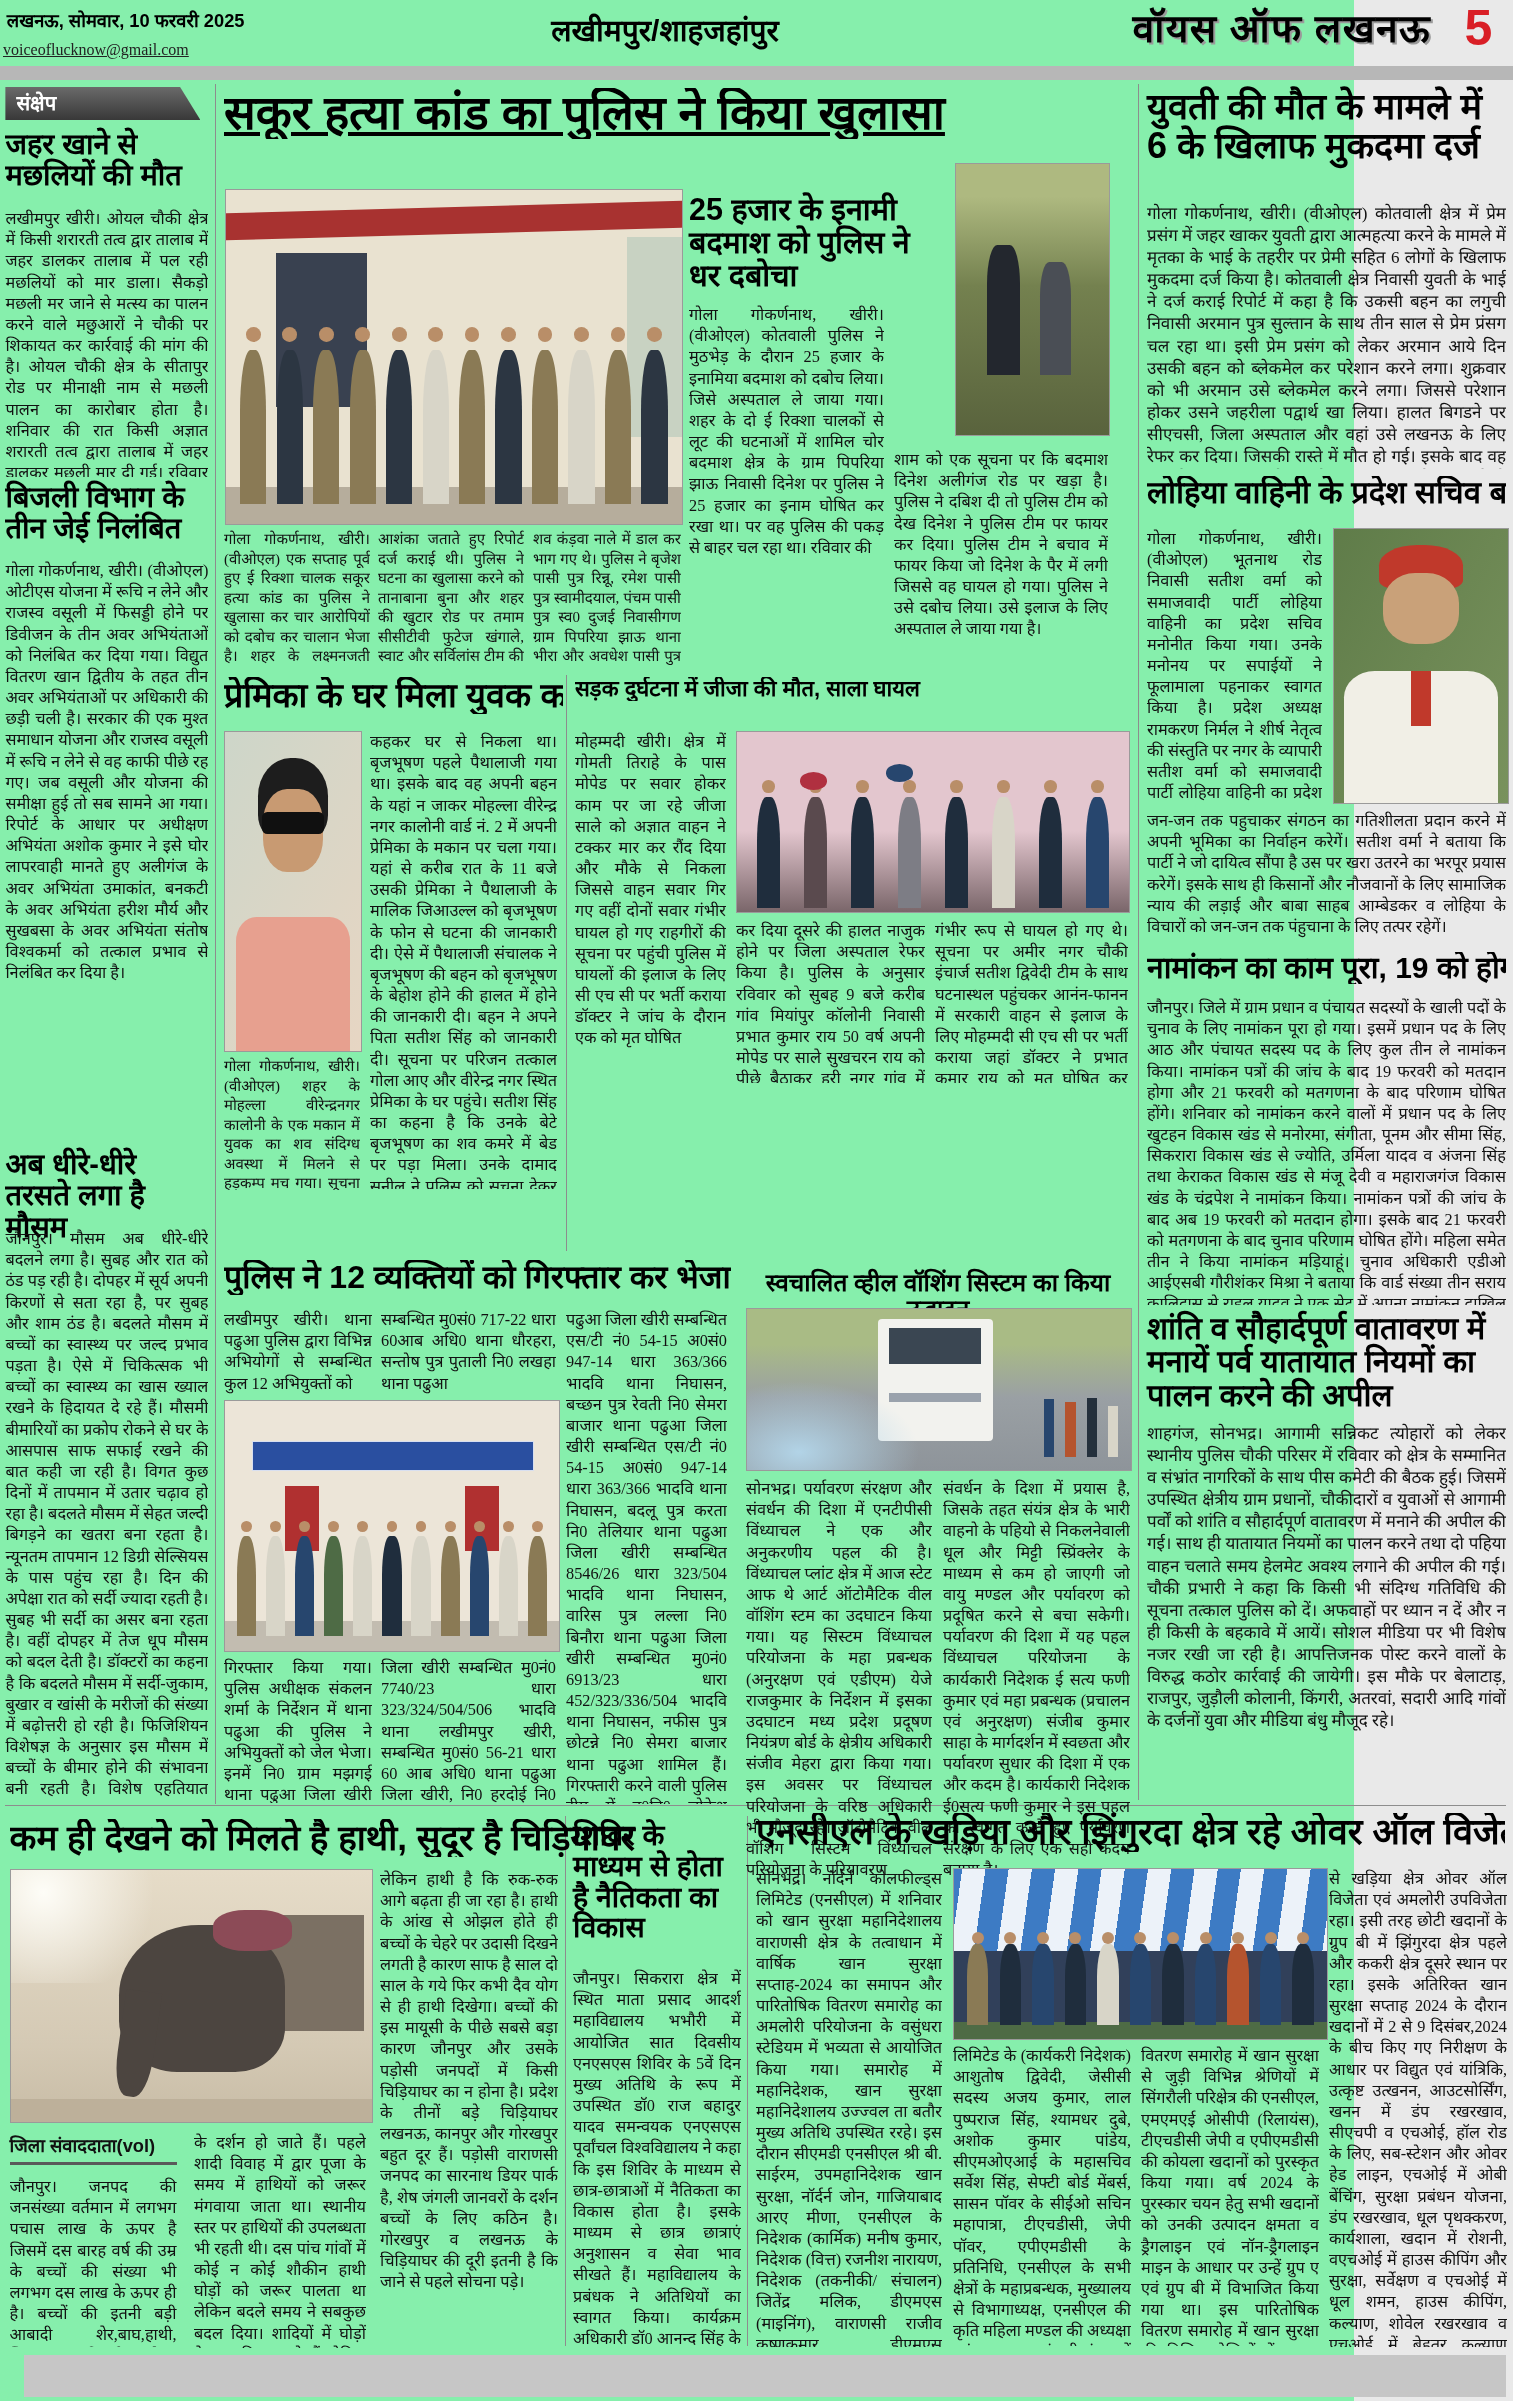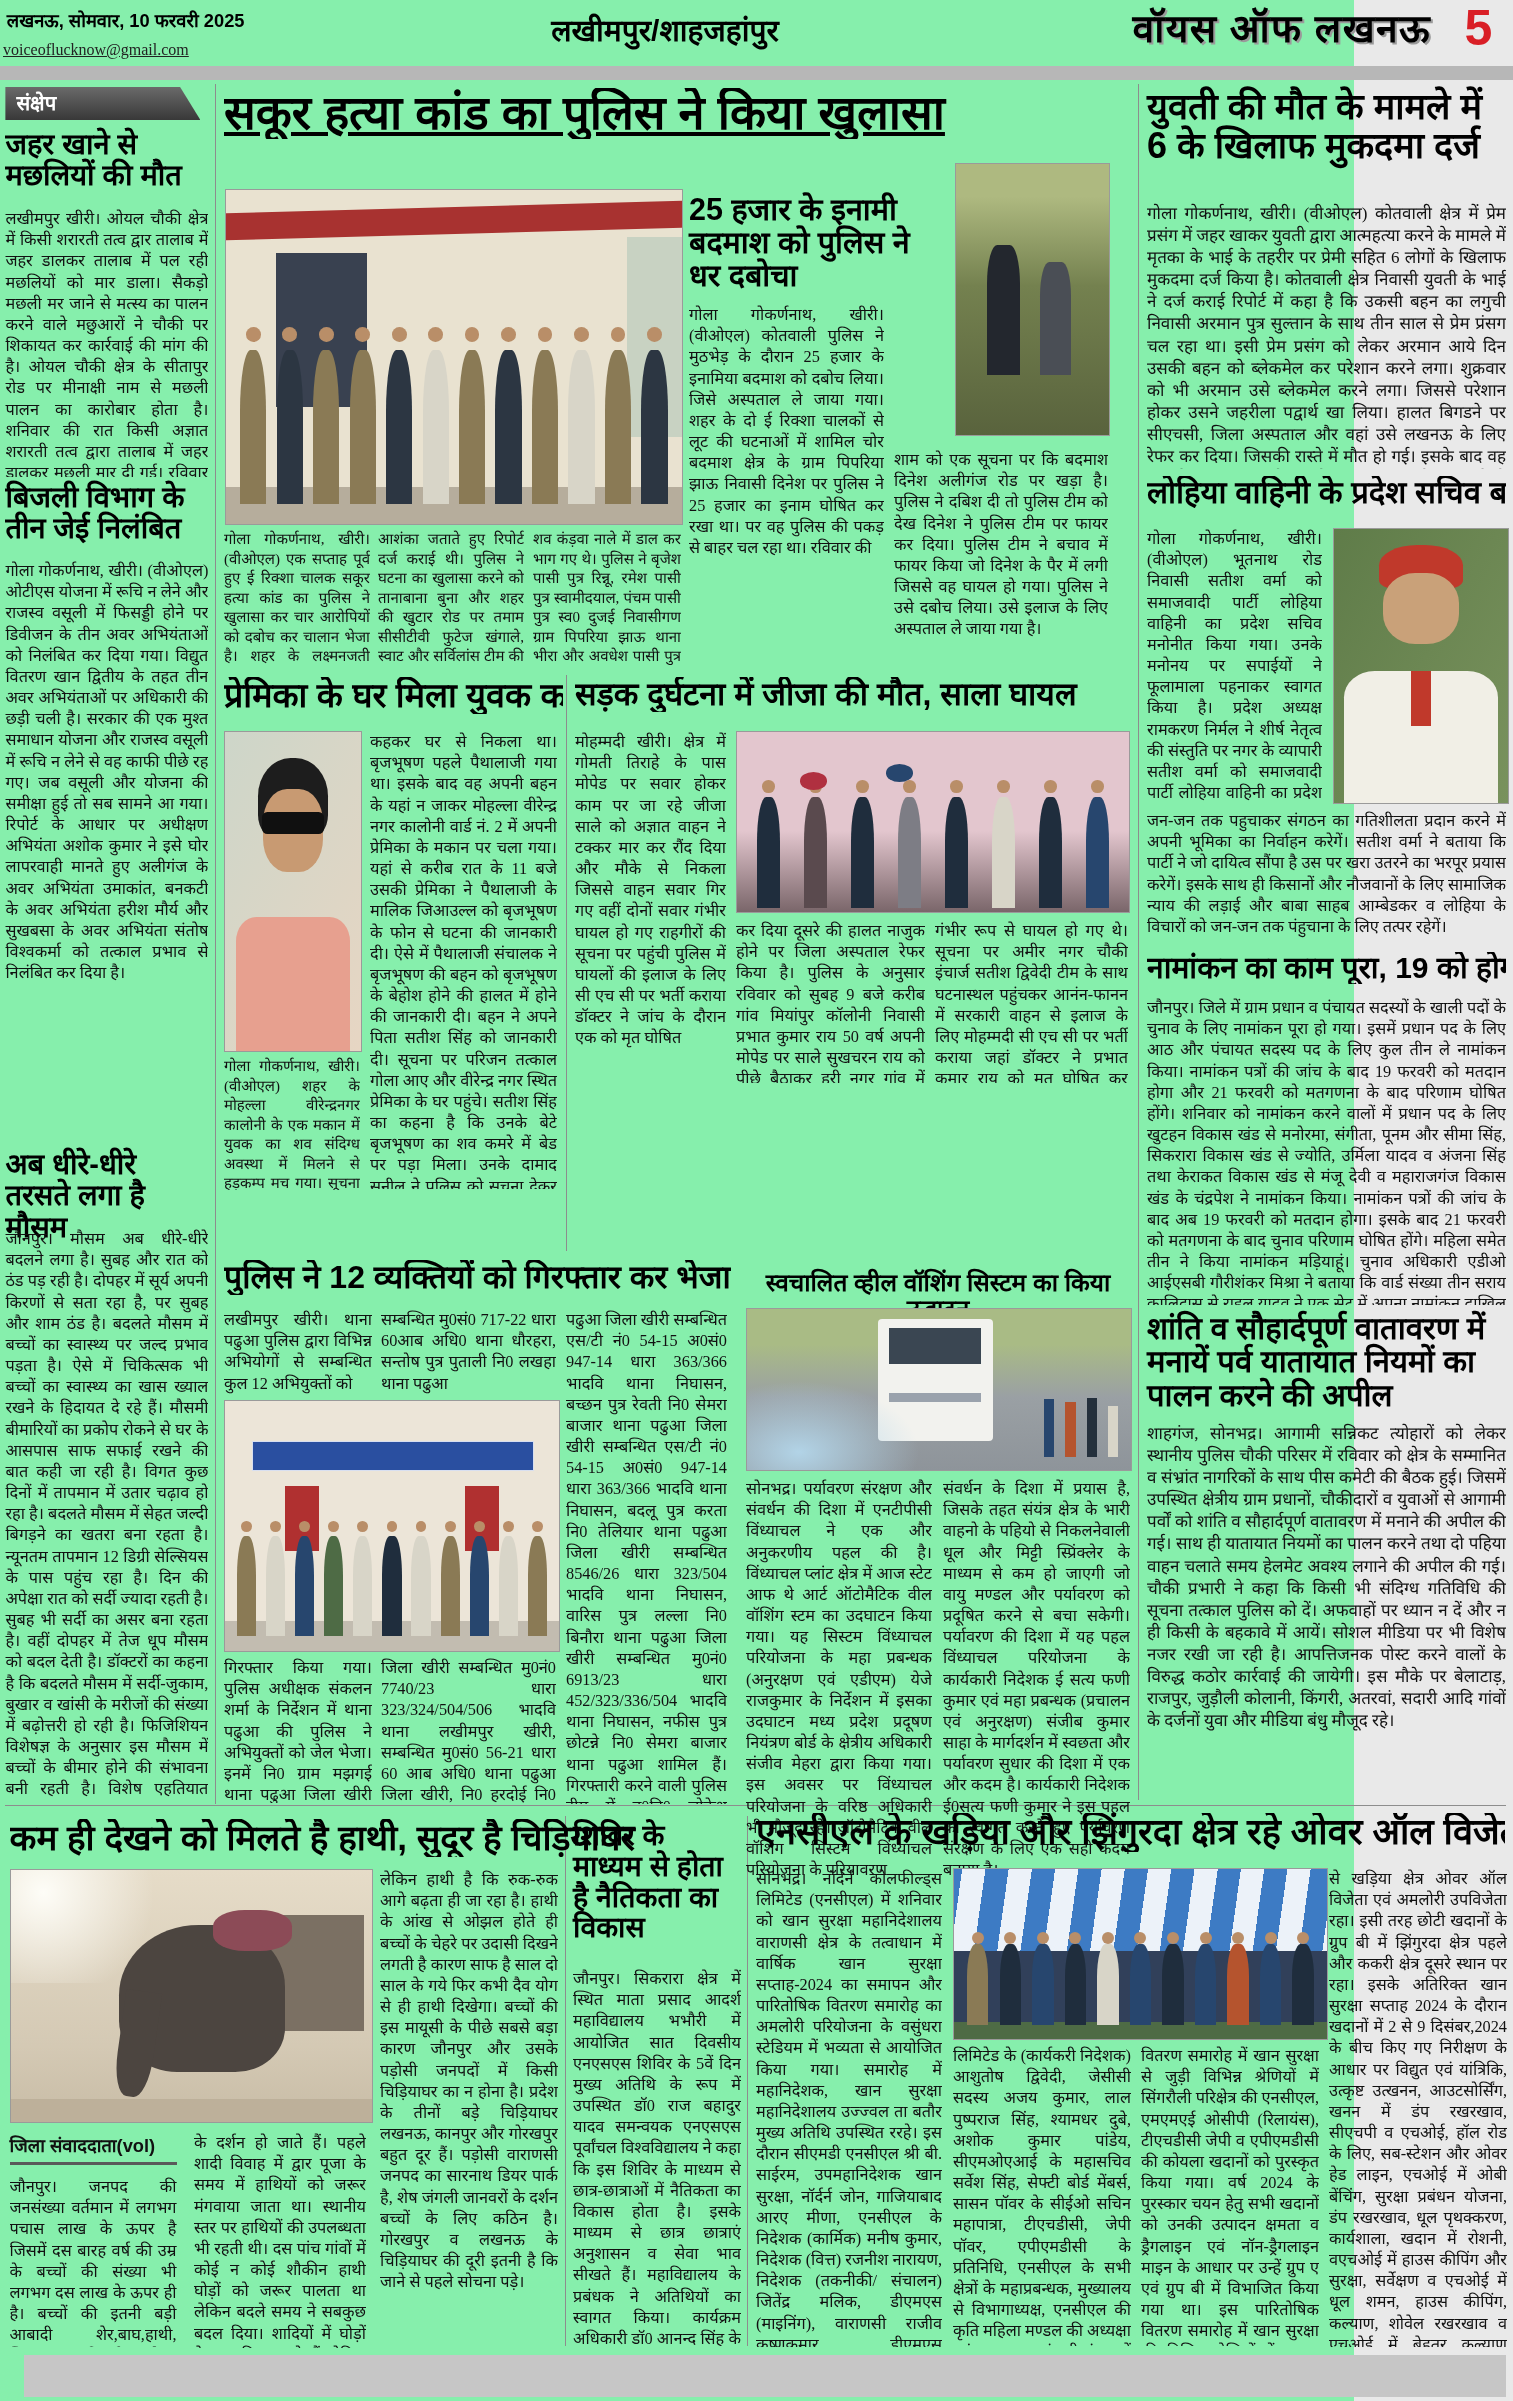--- a/index.html
+++ b/index.html
@@ -90,21 +90,21 @@
   <div class="photo" style="left:224px;top:731px;width:136px;height:319px;">
     <div style="position:absolute;inset:0;background:linear-gradient(120deg,#cdd6c9,#e7d6c3);"></div>
     <div style="position:absolute;left:24%;top:8%;width:52%;height:26%;background:#1d1d1d;border-radius:46% 46% 30% 30%;"></div>
     <div style="position:absolute;left:28%;top:18%;width:44%;height:26%;background:#c89a72;border-radius:40%;"></div>
     <div style="position:absolute;left:27%;top:25%;width:46%;height:7%;background:#101010;border-radius:5.4px;"></div>
     <div style="position:absolute;left:8%;bottom:0;width:84%;height:42%;background:#e7a08f;border-radius:18% 18% 0 0;"></div>
   </div>
   <div class="abs bt" style="left:224px;top:1057px;width:136px;height:133px;font-size:15px;">गोला गोकर्णनाथ, खीरी। (वीओएल) शहर के मोहल्ला वीरेन्द्रनगर कालोनी के एक मकान में युवक का शव संदिग्ध अवस्था में मिलने से हड़कम्प मच गया। सूचना पर पहुंची पुलिस ने शव को पोस्टमार्टम के लिए भेज दिया है। वहीं परिवारीजनों ने हत्या का आरोप लगाते हुये पुलिस को तहरीर दी है। मोहम्मदी कोतवाली क्षेत्र के गांव मगरेठी निवासी 21 वर्षीय बृजभूषण सिंह उर्फ प्रतीक पुत्र सतीश सिंह गोला में किसी पैथालाजी पर काम करता है। शनिवार की शाम अपनी बहन के घर जाने की बात</div>
   <div class="abs bt" style="left:370px;top:731px;width:187px;height:458px;">कहकर घर से निकला था। बृजभूषण पहले पैथालाजी गया था। इसके बाद वह अपनी बहन के यहां न जाकर मोहल्ला वीरेन्द्र नगर कालोनी वार्ड नं. 2 में अपनी प्रेमिका के मकान पर चला गया। यहां से करीब रात के 11 बजे उसकी प्रेमिका ने पैथालाजी के मालिक जिआउल्ल को बृजभूषण के फोन से घटना की जानकारी दी। ऐसे में पैथालाजी संचालक ने बृजभूषण की बहन को बृजभूषण के बेहोश होने की हालत में होने की जानकारी दी। बहन ने अपने पिता सतीश सिंह को जानकारी दी। सूचना पर परिजन तत्काल गोला आए और वीरेन्द्र नगर स्थित प्रेमिका के घर पहुंचे। सतीश सिंह का कहना है कि उनके बेटे बृजभूषण का शव कमरे में बेड पर पड़ा मिला। उनके दामाद सुनील ने पुलिस को सूचना देकर बुलाया। पुलिस ने शव पोस्टमार्टम के लिए भेज दिया। वहीं मृतक के परिजन प्रेमिका और उसके माता पिता पर युवक की हत्या का आरोप लगा कर तहरीर दी है। जबकि प्रेमिका की ओर से इसे फासी लगाने की घटना बताई जा रही है।</div>
 
-  <div class="abs hd nowrap" style="left:575px;top:677px;width:553px;font-size:32px;">सड़क दुर्घटना में जीजा की मौत, साला घायल</div>
+  <div class="abs hd nowrap" style="left:575px;top:677px;width:553px;font-size:22px;">सड़क दुर्घटना में जीजा की मौत, साला घायल</div>
   <div class="abs bt" style="left:575px;top:731px;width:151px;height:515px;">मोहम्मदी खीरी। क्षेत्र में गोमती तिराहे के पास मोपेड पर सवार होकर काम पर जा रहे जीजा साले को अज्ञात वाहन ने टक्कर मार कर रौंद दिया और मौके से निकला जिससे वाहन सवार गिर गए वहीं दोनों सवार गंभीर घायल हो गए राहगीरों की सूचना पर पहुंची पुलिस में घायलों की इलाज के लिए सी एच सी पर भर्ती कराया डॉक्टर ने जांच के दौरान एक को मृत घोषित</div>
   <div class="photo" style="left:736px;top:731px;width:392px;height:180px;">
     <div style="position:absolute;inset:0;background:linear-gradient(#e3c6ce 55%,#7a666a 100%);"></div>
     <div class="people" style="height:62%;bottom:2%;">
       <i class="n"></i>
         <i style="background:#5a4a4e;"></i>
         <i class="n"></i>
         <i style="background:#7d7d85;"></i>
         <i class="n"></i>
         <i class="w"></i>

